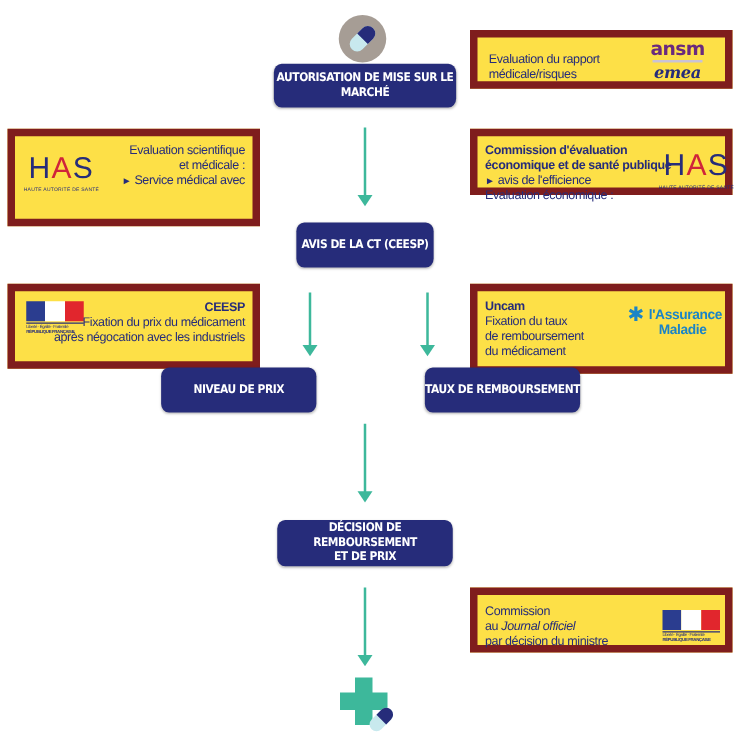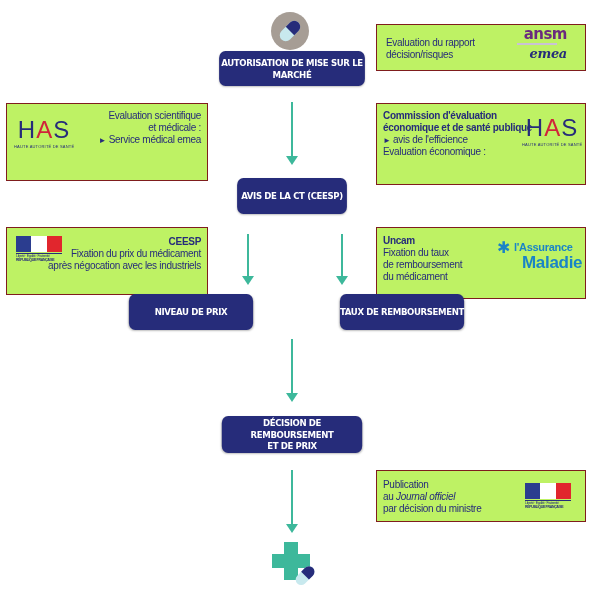--- a/index.html
+++ b/index.html
@@ -3,21 +3,21 @@
 <meta charset="utf-8">
 <style>
   * { box-sizing: border-box; margin: 0; padding: 0; }
   body { width: 600px; height: 590px; background: #ffffff; position: relative; overflow: hidden;
          font-family: "Liberation Sans", sans-serif; }
   .node { position: absolute; background: #262c7a; color: #ffffff; border-radius: 7px;
           font-family: "DejaVu Sans", sans-serif; font-weight: bold; font-size: 9.5px; letter-spacing: -0.4px;
           display: flex; align-items: center; justify-content: center; text-align: center; line-height: 1.25;
           box-shadow: 0 1px 2px rgba(0,0,0,0.25); transform: scaleX(0.9); }
   .node span { display: block; }
-  .box { position: absolute; border: 1px solid #7f1d1d; background: #bef264; color: #262c7a;
+  .box { position: absolute; border: 6px solid #7f1d1d; background: #fde047; color: #262c7a;
          font-family: "Liberation Sans", sans-serif; font-size: 10px; line-height: 1.2; letter-spacing: -0.3px; }
   .box .t { position: absolute; }
   .arrow { position: absolute; width: 2px; background: #3db89b; }
   .arrow::after { content: ""; position: absolute; left: -5px; bottom: -8px; width: 0; height: 0;
                   border-left: 6px solid transparent; border-right: 6px solid transparent; border-top: 9px solid #3db89b; }
   .has-logo { position: absolute; text-align: center; color: #262c7a; }
   .has-logo .big { font-size: 24px; font-family: "Liberation Sans", sans-serif; letter-spacing: 1px; }
   .has-logo .big .a { color: #d0243a; }
   .has-logo .small { font-size: 4px; letter-spacing: 0.2px; white-space: nowrap; }
   .rf-logo { position: absolute; }
@@ -40,44 +40,44 @@
   </svg>
 </div>
 
 <div class="node" style="left:211px;top:51px;width:162px;height:35px;">
   <span>AUTORISATION DE MISE SUR LE MARCHÉ</span>
 </div>
 
 <div class="box" style="left:376px;top:24px;width:210px;height:47px;">
   <div class="t" style="left:9px;top:12px;">
     <div>Evaluation du rapport</div>
-    <div>décision/risques</div>
+    <div>médicale/risques</div>
   </div>
-  <div style="position:absolute;left:130px;top:2px;width:60px;text-align:right;">
+  <div style="position:absolute;left:130px;top:2px;width:60px;text-align:center;">
     <div style="font-family:'DejaVu Sans',sans-serif;font-size:15px;font-weight:bold;color:#6a2a7e;line-height:15px;letter-spacing:-0.5px;">ansm</div>
     <div style="height:2px;width:40px;margin:1px auto 2px;background:#c9c2d6;"></div>
     <div style="font-family:'DejaVu Serif',serif;font-style:italic;font-size:13px;font-weight:bold;color:#262c7a;line-height:14px;">emea</div>
   </div>
 </div>
 
 <div class="arrow" style="left:291px;top:102px;height:55px;"></div>
 
 <div class="box" style="left:6px;top:103px;width:202px;height:78px;">
   <div class="has-logo" style="left:7px;top:12px;width:60px;">
     <div class="big">H<span class="a">A</span>S</div>
     <div class="small">HAUTE AUTORITÉ DE SANTÉ</div>
   </div>
   <div class="t" style="right:6px;top:6px;text-align:right;">
     <div>Evaluation scientifique</div>
     <div>et médicale :</div>
-    <div><span class="tri">►</span> <span>Service médical emea</span></div>
+    <div><span class="tri">►</span> <span>Service médical avec</span></div>
   </div>
 </div>
 
-<div class="box" style="left:376px;top:103px;width:210px;height:82px;">
+<div class="box" style="left:376px;top:103px;width:210px;height:53px;">
   <div class="t" style="left:6px;top:6px;">
     <div style="font-weight:bold;">Commission d'évaluation</div>
     <div style="font-weight:bold;">économique et de santé publique</div>
     <div><span class="tri">►</span> <span>avis de l'efficience</span></div>
     <div>Evaluation économique :</div>
   </div>
   <div class="has-logo" style="left:145px;top:10px;width:60px;">
     <div class="big">H<span class="a">A</span>S</div>
     <div class="small">HAUTE AUTORITÉ DE SANTÉ</div>
   </div>
@@ -110,21 +110,21 @@
 <div class="box" style="left:376px;top:227px;width:210px;height:72px;">
   <div class="t" style="left:6px;top:7px;">
     <div style="font-weight:bold;">Uncam</div>
     <div>Fixation du taux</div>
     <div>de remboursement</div>
     <div>du médicament</div>
   </div>
   <div style="position:absolute;left:120px;top:10px;width:85px;">
     <div style="position:absolute;left:0;top:0;font-size:16px;color:#1a84c7;">✱</div>
     <div style="position:absolute;left:17px;top:3px;font-weight:bold;font-size:11px;color:#1a84c7;white-space:nowrap;">l'Assurance</div>
-    <div style="position:absolute;left:25px;top:15px;font-weight:bold;font-size:17px;color:#1a84c7;">Maladie</div>
+    <div style="position:absolute;left:25px;top:15px;font-weight:bold;font-size:11px;color:#1a84c7;">Maladie</div>
   </div>
 </div>
 
 <div class="node" style="left:122px;top:294px;width:138px;height:36px;">
   <span>NIVEAU DE PRIX</span>
 </div>
 
 <div class="node" style="left:333px;top:294px;width:138px;height:36px;">
   <span>TAUX DE REMBOURSEMENT</span>
 </div>
@@ -133,21 +133,21 @@
 
 <div class="node" style="left:214px;top:416px;width:156px;height:37px;flex-direction:column;">
   <span>DÉCISION DE REMBOURSEMENT</span>
   <span>ET DE PRIX</span>
 </div>
 
 <div class="arrow" style="left:291px;top:470px;height:55px;"></div>
 
 <div class="box" style="left:376px;top:470px;width:210px;height:52px;">
   <div class="t" style="left:6px;top:8px;">
-    <div>Publication</div>
+    <div>Commission</div>
     <div><span>au </span><span class="italic">Journal officiel</span></div>
     <div>par décision du ministre</div>
   </div>
   <div class="rf-logo" style="left:148px;top:12px;">
     <div class="rf-flag">
         <div style="background:#2b3d8f;"></div>
         <div style="background:#ffffff;"></div>
         <div style="background:#e1262d;"></div>
       </div>
     <div class="rf-text">Liberté · Égalité · Fraternité</div>

